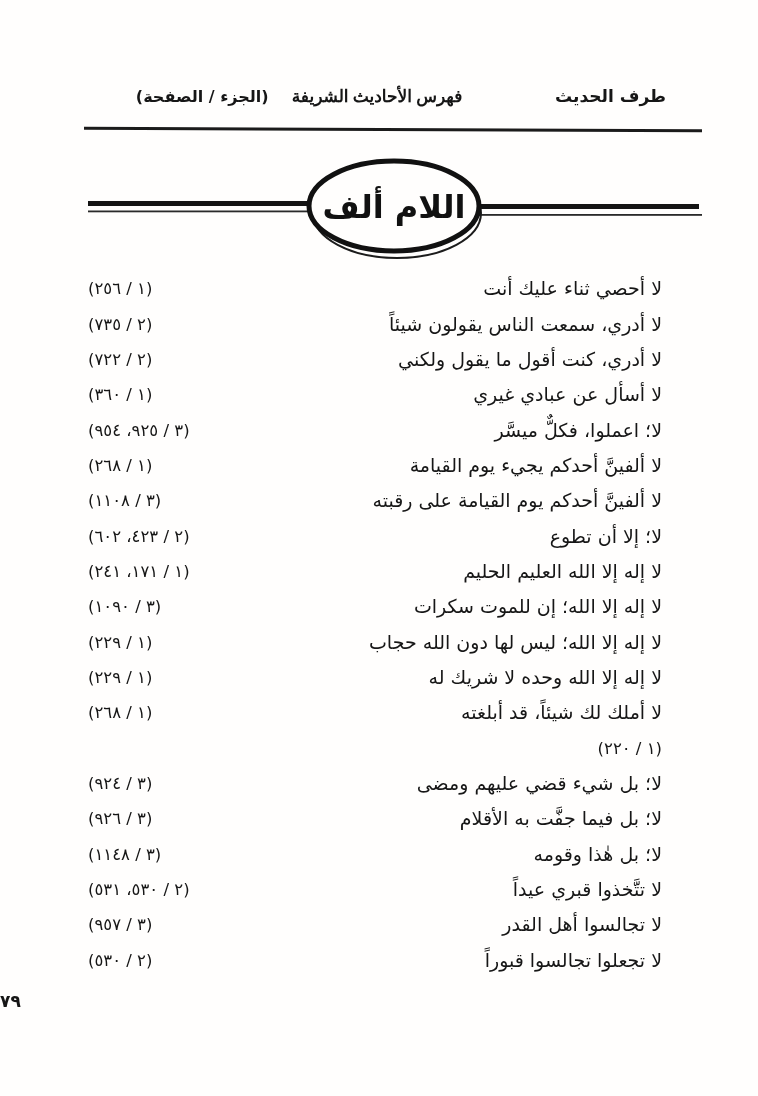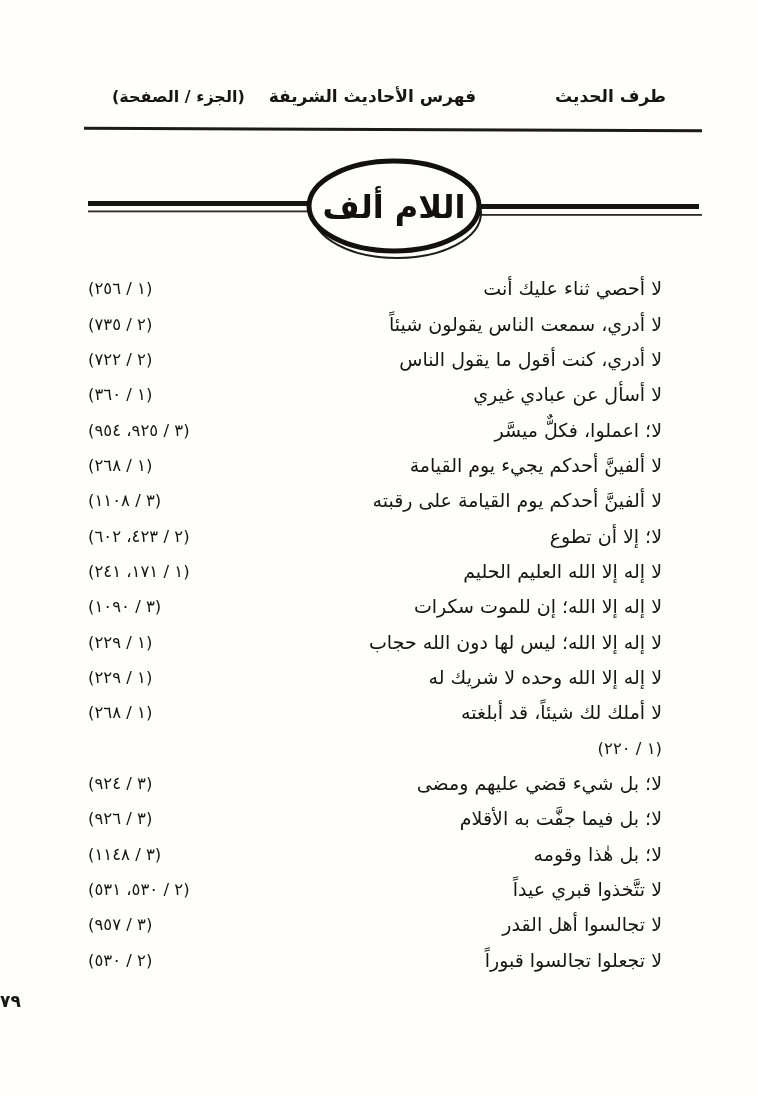--- a/index.html
+++ b/index.html
@@ -12,22 +12,22 @@
     direction:rtl;
     overflow:hidden;
   }
   
   .hdr{
     position:absolute;top:86px;right:92px;left:88px;
     display:flex;justify-content:space-between;align-items:baseline;
     font-weight:bold;font-size:17px;
   }
   .hdr .h-right{flex:1;text-align:right;}
-  .hdr .h-center{flex:1.2;text-align:left;}
-  .hdr .h-left{flex:1;text-align:center;font-size:16px;}
+  .hdr .h-center{flex:1.2;text-align:center;font-family:Liberation Serif, serif;}
+  .hdr .h-left{flex:1;text-align:right;font-size:16px;}
   .hdr-rule{
     position:absolute;top:128px;left:84px;width:618px;height:2.5px;
     background:#1b1b1b;transform:rotate(0.25deg);
   }
   
   .divider{position:absolute;top:150px;left:0;width:758px;height:120px;}
   .divider svg{display:block;}
   .ellipse-label{
     font-family:"DejaVu Sans", sans-serif;
     font-weight:bold;font-size:32px;fill:#111;
@@ -86,21 +86,21 @@
   <div class="list">
     <div class="row">
       <span class="t">لا أحصي ثناء عليك أنت</span>
       <span class="r">(١ / ٢٥٦)</span>
     </div>
     <div class="row">
       <span class="t">لا أدري، سمعت الناس يقولون شيئاً</span>
       <span class="r">(٢ / ٧٣٥)</span>
     </div>
     <div class="row">
-      <span class="t">لا أدري، كنت أقول ما يقول الناس</span>
+      <span class="t">لا أدري، كنت أقول ما يقول ولكني</span>
       <span class="r">(٢ / ٧٢٢)</span>
     </div>
     <div class="row">
       <span class="t">لا أسأل عن عبادي غيري</span>
       <span class="r">(١ / ٣٦٠)</span>
     </div>
     <div class="row">
       <span class="t">لا؛ اعملوا، فكلٌّ ميسَّر</span>
       <span class="r">(٣ / ٩٢٥، ٩٥٤)</span>
     </div>

